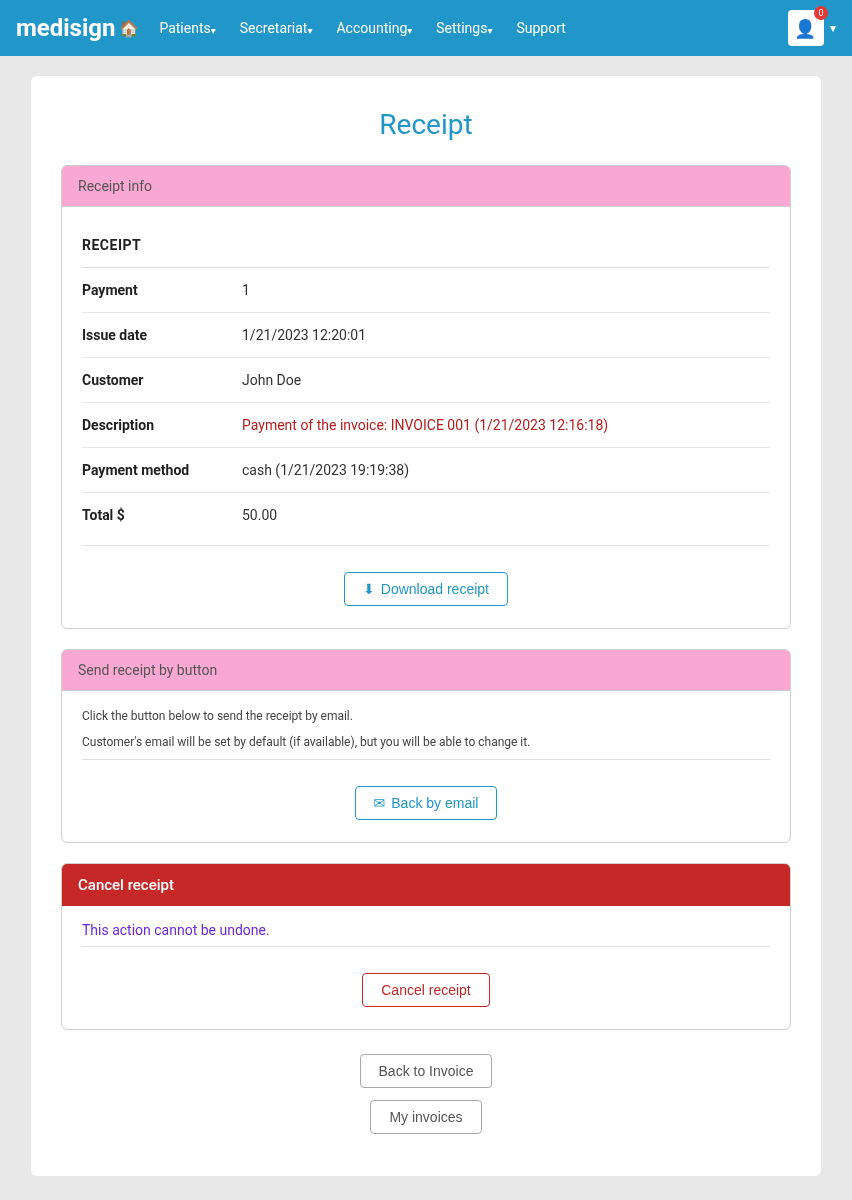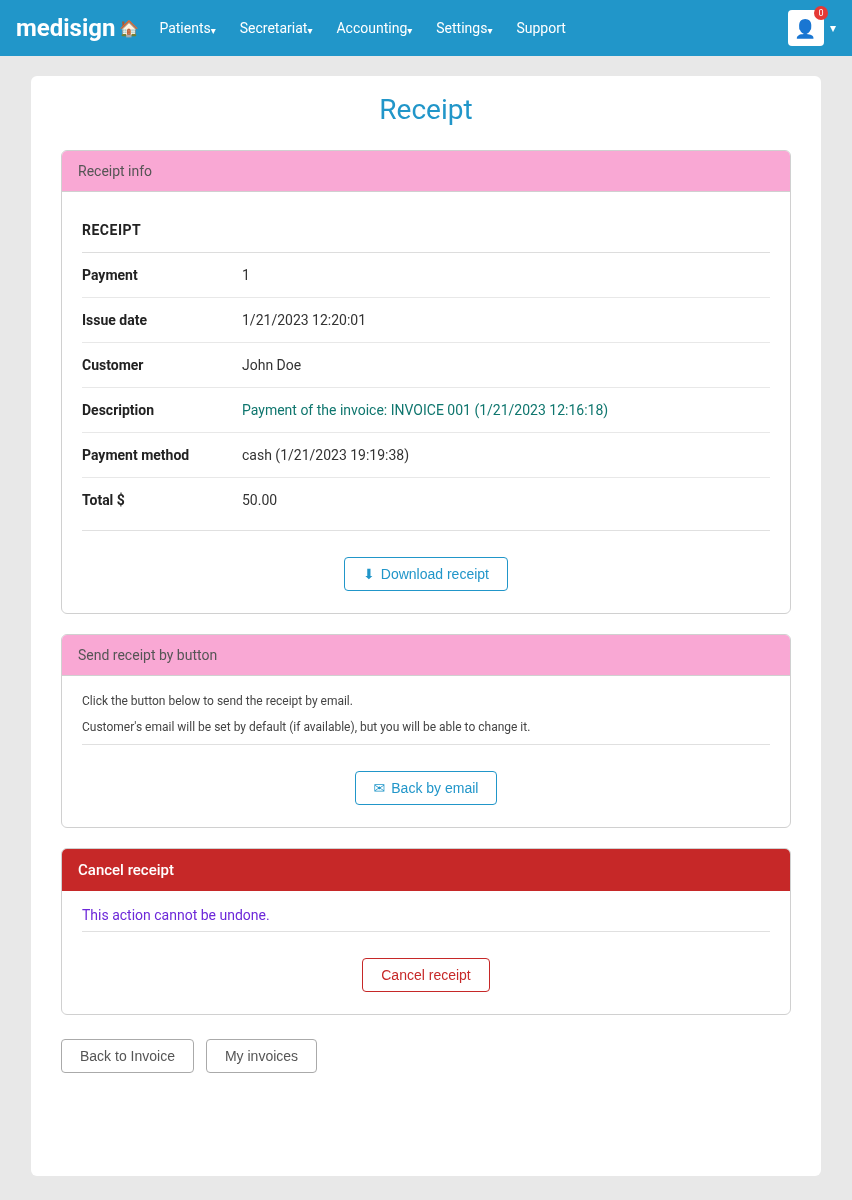--- a/index.html
+++ b/index.html
@@ -74,21 +74,21 @@
       margin-left: 2px;
       cursor: pointer;
     }
 
     
     .page-wrapper {
       background: #fff;
       margin: 20px auto;
       width: 790px;
       border-radius: 6px;
-      padding: 17px 30px 40px;
+      padding: 32px 30px 40px;
       min-height: 1100px;
     }
 
     .page-title {
       text-align: center;
       color: #2196c9;
       font-size: 28px;
       font-weight: 400;
       margin-bottom: 24px;
     }
@@ -139,21 +139,21 @@
       padding: 14px 0;
       font-size: 14px;
       color: #333;
       vertical-align: middle;
     }
     .receipt-table td:first-child {
       font-weight: 700;
       width: 160px;
       color: #222;
     }
-    .link-blue { color: #0f766e; text-decoration: none; cursor: pointer; }
+    .link-blue { color: #b91c1c; text-decoration: none; cursor: pointer; }
 
     
     .divider {
       border: none;
       border-top: 1px solid #e0e0e0;
       margin: 8px 0 16px;
     }
 
     
     .btn {
@@ -197,21 +197,21 @@
     
     .warning-text {
       color: #6d28d9;
       font-size: 14px;
       margin-bottom: 4px;
     }
 
     
     .bottom-buttons {
       display: flex;
-      flex-direction: row;
+      flex-direction: column;
       align-items: center;
       gap: 12px;
       margin-top: 24px;
     }
   </style>
 </head>
 <body>
 
 <nav class="navbar">
   <span class="navbar-brand">medisign</span>

